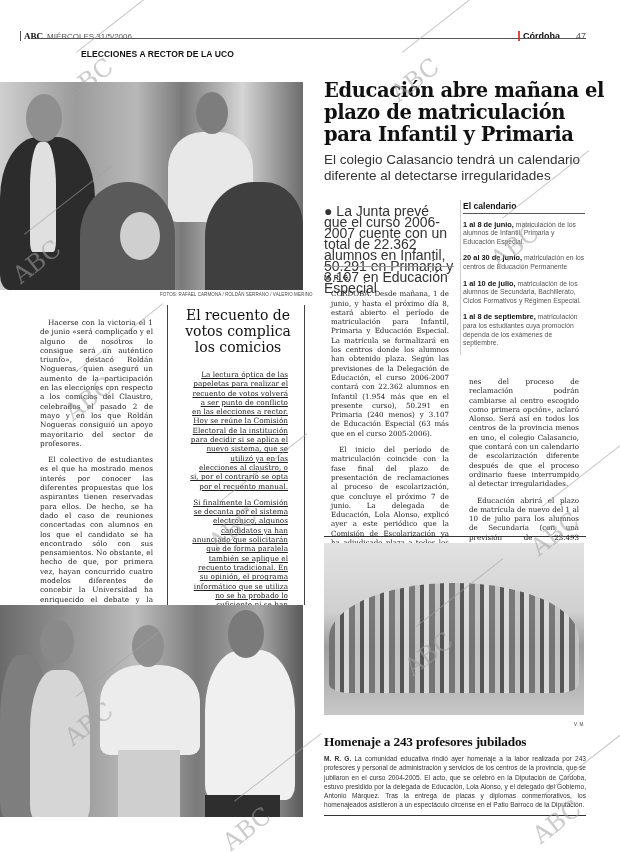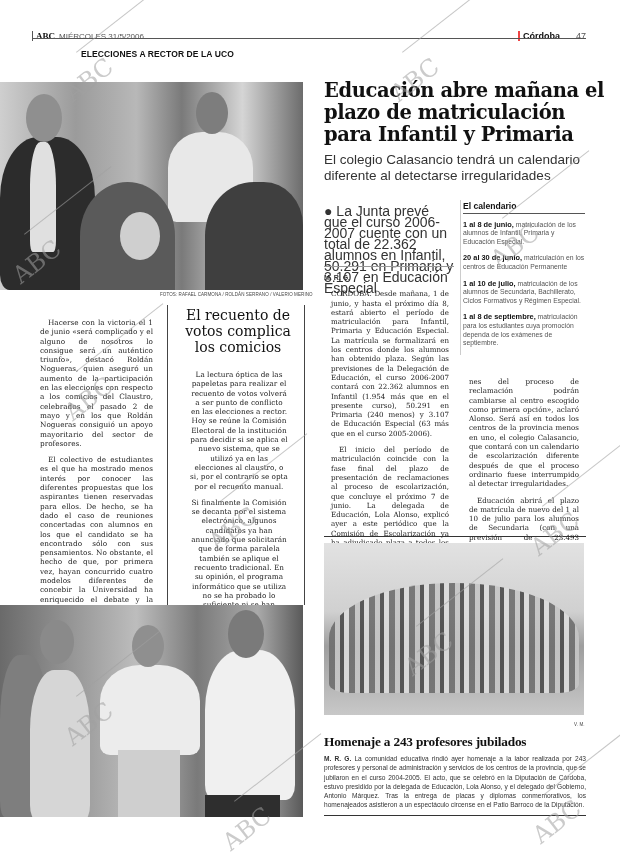--- a/index.html
+++ b/index.html
@@ -1,19 +1,19 @@
 <!DOCTYPE html>
 <html><head>
 <meta charset="utf-8">
 <style>
   html, body { margin:0; padding:0; background:#fff; }
   body { width:620px; height:852px; position:relative; overflow:hidden; font-family:"DejaVu Serif", serif; color:#222; }
   .abs { position:absolute; }
   .hdr-line { position:absolute; left:32px; right:34px; top:38px; border-top:1px solid #555; }
-  .hdr-left { position:absolute; left:32px; top:31px; font-size:8px; font-family:"Liberation Sans", sans-serif; color:#555; }
+  .hdr-left { position:absolute; left:20px; top:31px; font-size:8px; font-family:"Liberation Sans", sans-serif; color:#555; }
   .hdr-left b { font-family:"Liberation Serif", serif; color:#111; font-size:9px; margin-right:4px; border-left:1px solid #555; padding-left:3px; }
   .hdr-right { position:absolute; right:34px; top:31px; font-size:9px; font-family:"Liberation Sans", sans-serif; color:#555; }
   .hdr-right b { color:#111; border-left:2px solid #ef4444; padding-left:3px; margin-right:16px; }
   .section { position:absolute; left:81px; top:49px; font-family:"Liberation Sans", sans-serif; font-weight:bold; font-size:8.5px; color:#111; letter-spacing:0.1px; }
   .photo { position:absolute; background:linear-gradient(135deg,#bdbdbd 0%,#8a8a8a 30%,#5e5e5e 55%,#a8a8a8 80%,#d0d0d0 100%); overflow:hidden; }
   .photo .fig { position:absolute; border-radius:40% 40% 10% 10%; }
   .caption { font-family:"Liberation Sans", sans-serif; font-size:4.5px; color:#444; letter-spacing:0.1px; }
   .body-col { font-family:"DejaVu Serif", serif; font-size:7.3px; line-height:9.3px; color:#222; text-align:justify; }
   .body-col p { margin:7px; text-indent:8px; }
   .body-col p.noind { text-indent:0; }
@@ -62,21 +62,21 @@
 
 <div class="body-col abs" style="left:33px;top:311px;width:127px;">
   <p>Hacerse con la victoria el 1 de junio «será complicado y el alguno de nosotros lo consigue será un auténtico triunfo», destacó Roldán Nogueras, quien aseguró un aumento de la participación en las elecciones con respecto a los comicios del Claustro, celebrados el pasado 2 de mayo y en los que Roldán Nogueras consiguió un apoyo mayoritario del sector de profesores.</p>
   <p>El colectivo de estudiantes es el que ha mostrado menos interés por conocer las diferentes propuestas que los aspirantes tienen reservadas para ellos. De hecho, se ha dado el caso de reuniones concertadas con alumnos en los que el candidato se ha encontrado sólo con sus pensamientos. No obstante, el hecho de que, por primera vez, hayan concurrido cuatro modelos diferentes de concebir la Universidad ha enriquecido el debate y la curiosidad de docentes y PAS, que sí se han acudido a las reuniones con los cuatro candidatos. A partir de ahora sólo queda que la comunidad universitaria se pronuncie y escoja a quien sustituirá por cuatro años a Eugenio Domínguez.</p>
 </div>
 
 <div class="vrule" style="left:167px;top:305px;height:300px;"></div>
 <div class="vrule" style="left:304px;top:305px;height:300px;"></div>
 
 <h2 class="side">El recuento de votos complica los comicios</h2>
-<div class="body-col sans-col abs" style="left:183px;top:363px;width:112px;font-family:'DejaVu Serif',serif;text-align:center;">
+<div class="body-col sans-col abs" style="left:183px;top:363px;width:112px;font-family:'DejaVu Serif',serif;text-align:right;text-decoration:underline;">
   <p class="noind">La lectura óptica de las papeletas para realizar el recuento de votos volverá a ser punto de conflicto en las elecciones a rector. Hoy se reúne la Comisión Electoral de la institución para decidir si se aplica el nuevo sistema, que se utilizó ya en las elecciones al claustro, o si, por el contrario se opta por el recuento manual.</p>
   <p class="noind">Si finalmente la Comisión se decanta por el sistema electrónico, algunos candidatos ya han anunciado que solicitarán que de forma paralela también se aplique el recuento tradicional. En su opinión, el programa informático que se utiliza no se ha probado lo suficiente ni se han realizado las pruebas públicas necesarias para ofrecer plenas garantías. Así las cosas, desde el Rectorado se asegura que los resultados de los comicios no se podrán conocer hasta la mañana del viernes.</p>
 </div>
 
 <div class="photo" style="left:0;top:605px;width:303px;height:212px;background:linear-gradient(90deg,#6a6a6a 0%,#8f8f8f 20%,#bdbdbd 45%,#7a7a7a 65%,#aaaaaa 85%,#595959 100%);">
   <div class="fig" style="left:0;top:50px;width:48px;height:162px;background:#7e7e7e;"></div>
   <div class="fig" style="left:30px;top:65px;width:60px;height:150px;background:#d6d6d6;"></div>
   <div class="fig" style="left:40px;top:15px;width:34px;height:44px;background:#8a8a8a;border-radius:50%;"></div>
   <div class="fig" style="left:100px;top:60px;width:100px;height:90px;background:#ececec;"></div>
   <div class="fig" style="left:118px;top:145px;width:62px;height:67px;background:#cfcfcf;border-radius:0;"></div>

